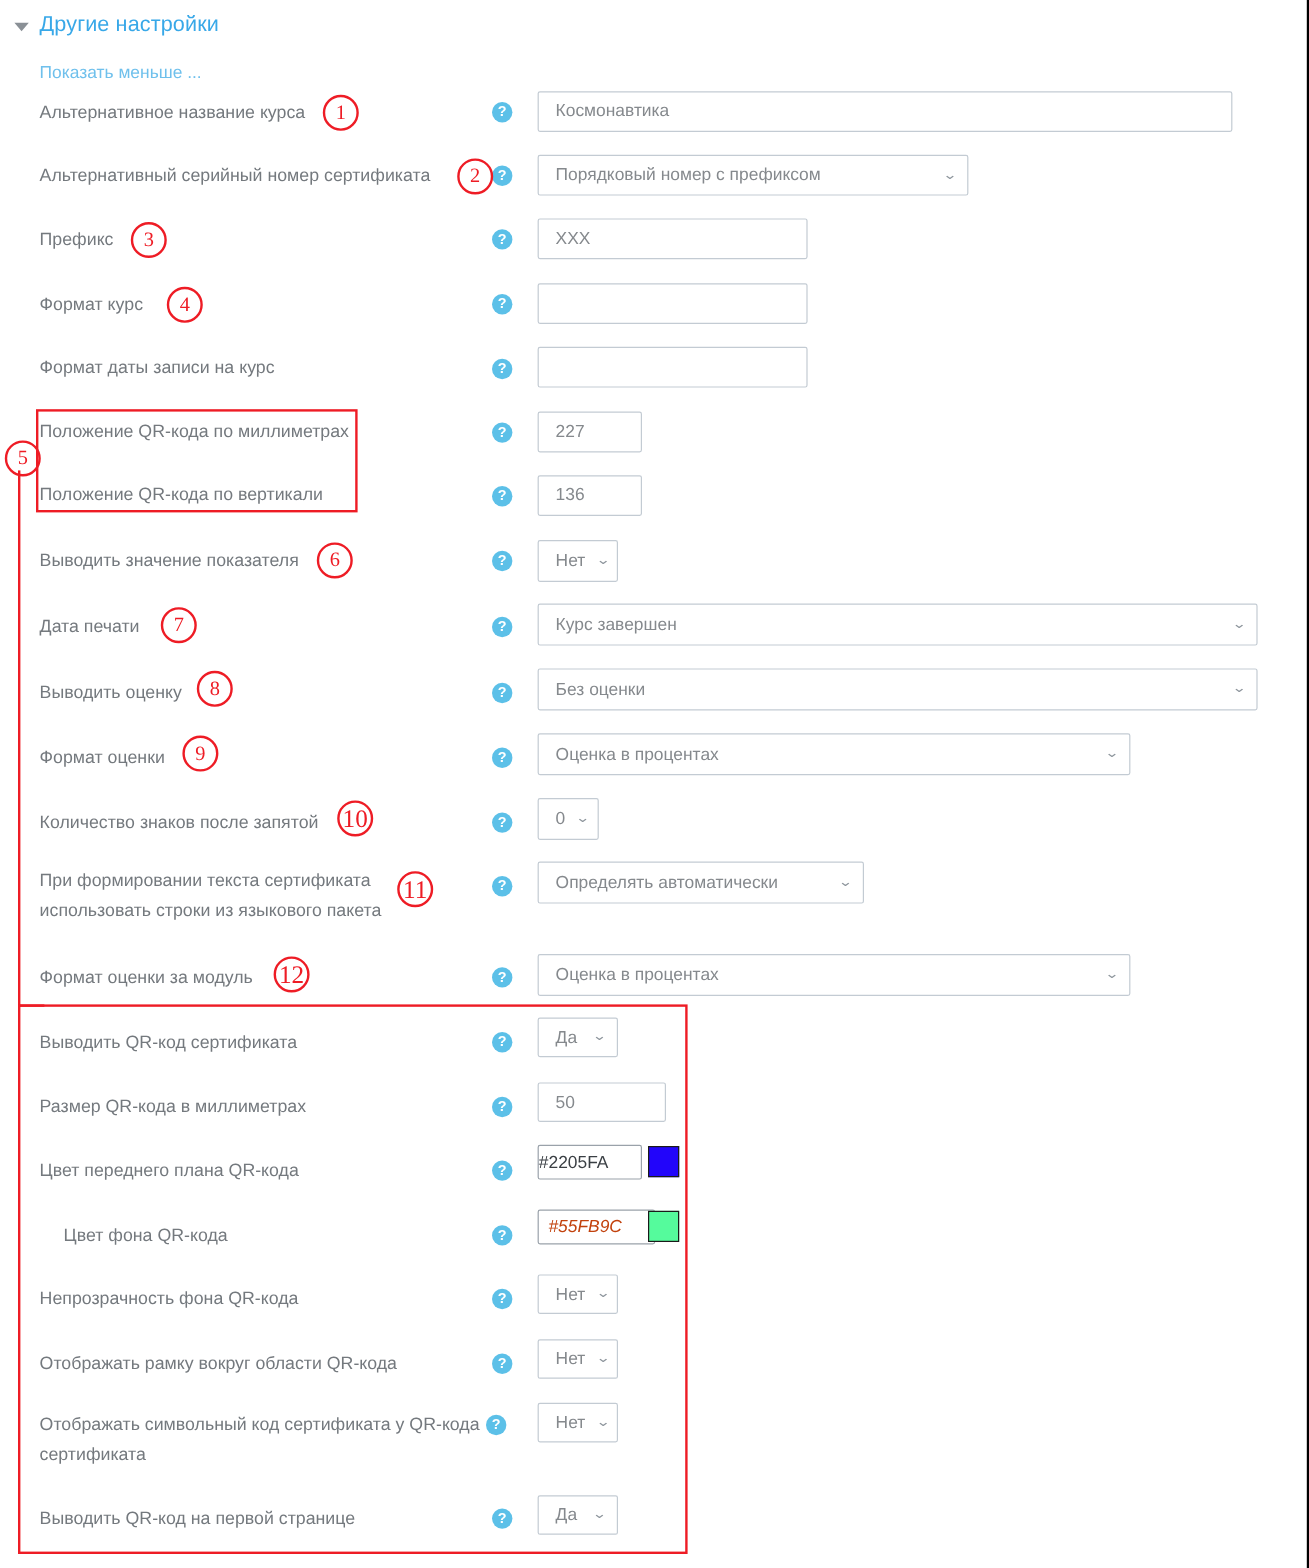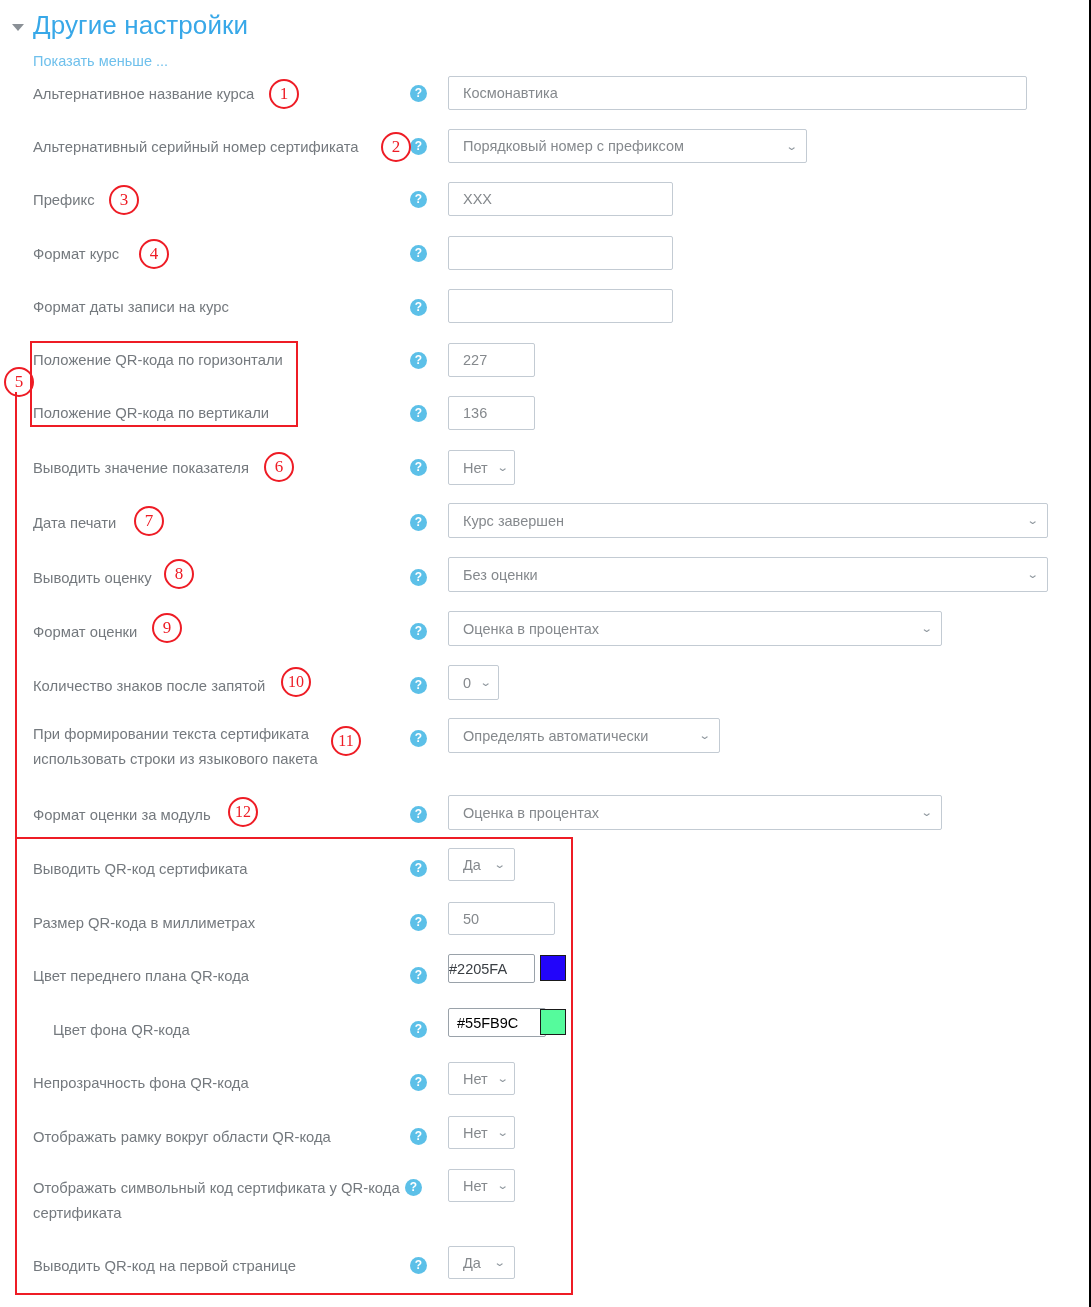--- a/index.html
+++ b/index.html
@@ -33,21 +33,21 @@
   }
   .caret-icon {
     width: 0;
     height: 0;
     border-left: 6px solid transparent;
     border-right: 6px solid transparent;
     border-top: 7px solid #8a9096;
     margin-top: 4px;
   }
   #section-title {
-    font-size: 26px;
+    font-size: 18px;
     color: #38a8e8;
     font-weight: normal;
     letter-spacing: 0.1px;
     white-space: nowrap;
   }
   #show-less-link {
     position: absolute;
     left: 33px;
     top: 53px;
     font-size: 14.5px;
@@ -118,21 +118,21 @@
     height: 30px;
     border: 2.2px solid #ee1c25;
     border-radius: 50%;
     color: #ee1c25;
     font-size: 17px;
     line-height: 26px;
     text-align: center;
     font-family: "Liberation Serif", serif;
     background: transparent;
   }
-  .num-circle.wide { font-size: 16px; }
+  .num-circle.wide { font-size: 21px; }
   .red-box {
     position: absolute;
     box-sizing: border-box;
     border: 2.4px solid #ee1c25;
     background: transparent;
     pointer-events: none;
   }
   .red-line {
     position: absolute;
     background: #ee1c25;
@@ -169,21 +169,21 @@
       <div class="row-label" style="top: 242px;">Формат курс</div>
       <div class="help-icon" style="left: 410px; top: 245px;">?</div>
       <div class="field" style="left: 448px; top: 236px; width: 225px; height: 34px;">
         <span></span>
       </div>
       <div class="row-label" style="top: 295px;">Формат даты записи на курс</div>
       <div class="help-icon" style="left: 410px; top: 299px;">?</div>
       <div class="field" style="left: 448px; top: 289px; width: 225px; height: 34px;">
         <span></span>
       </div>
-      <div class="row-label" style="top: 348px;">Положение QR-кода по горизонтали</div>
+      <div class="row-label" style="top: 348px;">Положение QR-кода по миллиметрах</div>
       <div class="help-icon" style="left: 410px; top: 352px;">?</div>
       <div class="field" style="left: 448px; top: 343px; width: 87px; height: 34px;">
         <span>227</span>
       </div>
       <div class="row-label" style="top: 401px;">Положение QR-кода по вертикали</div>
       <div class="help-icon" style="left: 410px; top: 405px;">?</div>
       <div class="field" style="left: 448px; top: 396px; width: 87px; height: 34px;">
         <span>136</span>
       </div>
       <div class="row-label" style="top: 456px;">Выводить значение показателя</div>
@@ -241,21 +241,21 @@
         <span>50</span>
       </div>
       <div class="row-label" style="top: 964px;">Цвет переднего плана QR-кода</div>
       <div class="help-icon" style="left: 410px; top: 967px;">?</div>
       <div class="field" style="left: 448px; top: 954px; width: 87px; height: 29px; border-color: rgb(154, 162, 170); color: rgb(58, 63, 68); padding-left: 0;">
         <span>#2205FA</span>
       </div>
       <div class="swatch" style="left: 540px; top: 955px; background: rgb(34, 5, 250);"></div>
       <div class="row-label" style="top: 1018px; margin-left: 20px;">Цвет фона QR-кода</div>
       <div class="help-icon" style="left: 410px; top: 1021px;">?</div>
-      <div class="field" style="left: 448px; top: 1008px; width: 98px; height: 29px; border-color: rgb(154, 162, 170); color: #000000; padding-left: 8px;">
+      <div class="field" style="left: 448px; top: 1008px; width: 98px; height: 29px; border-color: rgb(154, 162, 170); color: #c2410c; padding-left: 8px; font-style: italic;">
         <span>#55FB9C</span>
       </div>
       <div class="swatch" style="left: 540px; top: 1009px; background: rgb(85, 251, 156);"></div>
       <div class="row-label" style="top: 1071px;">Непрозрачность фона QR-кода</div>
       <div class="help-icon" style="left: 410px; top: 1074px;">?</div>
       <div class="field select" style="left: 448px; top: 1062px; width: 67px; height: 33px;">
         <span>Нет</span>
         <span class="chev">⌄</span>
       </div>
       <div class="row-label" style="top: 1125px;">Отображать рамку вокруг области QR-кода</div>

